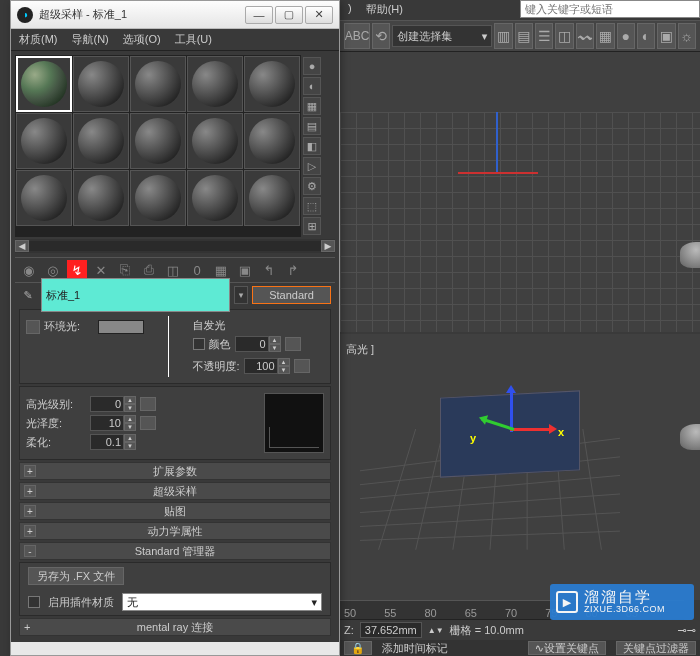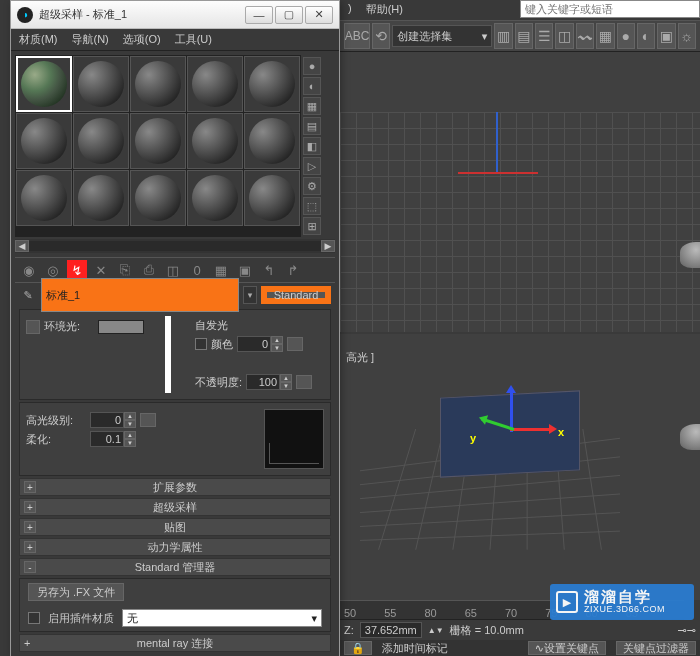--- a/index.html
+++ b/index.html
@@ -51,23 +51,23 @@
 .hscroll .track { flex:1; height: 10px; background: #2a2a2a; }
 
 
 .toolrow { height: 26px; display: flex; align-items: center; gap: 4px; padding: 2px 4px; border-top:1px solid #555; border-bottom:1px solid #555; margin-top:4px; }
 .toolrow .tbtn { width: 20px; height: 20px; display:flex; align-items:center; justify-content:center; color:#888; font-size:13px; }
 .toolrow .tbtn.highlight { background: #ff2020; border: 2px solid #ff2020; color:#fff; }
 
 
 .namerow { height: 24px; display: flex; align-items: center; gap: 4px; padding: 2px 4px; }
 .namerow .eyedrop { width:18px; height:18px; display:flex; align-items:center; justify-content:center; color:#aaa; }
-.namerow input.name { flex:1; height:33px; background:#f97316; border:1px solid #888; color:#222; padding:16px 4px; font-size:11px; }
+.namerow input.name { flex:1; height:33px; background:#5eead4; border:1px solid #888; color:#222; padding:16px 4px; font-size:11px; }
 .namerow .namecaret { width:14px; height:18px; background:#333; border:1px solid #555; display:flex; align-items:center; justify-content:center; color:#aaa; font-size:9px; }
-.namerow .typebtn { width: 70px; height: 18px; background: #555; border: 6px solid #f97316; color:#ccc; display:flex; align-items:center; justify-content:center; }
+.namerow .typebtn { width: 79px; height: 18px; background: #555; border: 1px solid #f97316; color:#ccc; display:flex; align-items:center; justify-content:center; }
 
 
 .panel { background: #3f3f3f; border:1px solid #2a2a2a; margin: 2px 4px; }
 .panel-body { padding: 6px; }
 
 
 .param-row { display:flex; align-items:center; gap:4px; margin:3px 0; }
 .param-row .lbl { width:50px; text-align:left; color:#ccc; }
 .swatch { width: 46px; height: 14px; background: #888; border:1px solid #222; }
 .lockbtn { width:14px; height:14px; background:#555; border:1px solid #666; }
@@ -93,21 +93,21 @@
 .dx-dropdown { flex:1; height:18px; background:#fff; border:1px solid #888; color:#222; padding:0 4px; display:flex; align-items:center; justify-content:space-between; }
 
 
 .mr-row { height:18px; background:#4a4a4a; border:1px solid #333; margin:2px 4px; display:flex; align-items:center; justify-content:center; color:#ccc; position:relative; }
 .mr-row .pm { position:absolute; left:4px; }
 
 
 .viewport { position: absolute; top: 52px; left: 340px; right: 0; bottom: 56px; background: #3a3a3a; }
 .vp-top { position: absolute; top: 0; left: 0; right: 0; height: 280px; background: #404040; }
 .vp-bottom { position: absolute; top: 282px; left: 0; right: 0; bottom: 0; background: #404040; }
-.vp-label { position:absolute; top:16px; left:6px; color:#ccc; font-size:11px; }
+.vp-label { position:absolute; top:8px; left:6px; color:#ccc; font-size:11px; }
 
 
 .grid-top { position:absolute; top:60px; left:0; right:0; bottom:0; background-image: linear-gradient(#505050 1px, transparent 1px), linear-gradient(90deg, #505050 1px, transparent 1px); background-size: 16px 16px; }
 .axis-top-v { position:absolute; left:156px; top:60px; width:2px; height:60px; background:#3060cc; }
 .axis-top-h { position:absolute; left:118px; top:120px; width:80px; height:2px; background:#cc3030; }
 
 .grid-persp { position:absolute; top:30px; left:20px; right:80px; bottom:20px; }
 .persp-lines { position:absolute; inset:0; }
 
 
@@ -127,21 +127,21 @@
 .timeline { position:absolute; left:340px; right:16px; bottom:36px; height:20px; background:#333; border-top:1px solid #555; border-bottom:1px solid #222; display:flex; align-items:flex-end; color:#999; font-size:10px; padding:0 4px; gap:28px; }
 .status { position:absolute; left:340px; right:0; bottom:16px; height:20px; background:#3a3a3a; display:flex; align-items:center; color:#ccc; font-size:11px; gap:6px; padding:0 4px; }
 .status .coord { height:16px; background:#2a2a2a; border:1px solid #555; padding:0 4px; display:flex; align-items:center; }
 .status2 { position:absolute; left:340px; right:0; bottom:0; height:16px; background:#333; display:flex; align-items:center; color:#ccc; font-size:11px; gap:10px; padding:0 4px; }
 .keybtn { height:14px; padding:0 6px; background:#555; border:1px solid #666; display:flex; align-items:center; }
 
 
 .watermark { position:absolute; right:6px; bottom:36px; width:144px; height:36px; background:#2a7cd0; border-radius:3px; display:flex; align-items:center; color:#fff; padding:0 6px; gap:6px; opacity:0.95; }
 .watermark .play { width:22px; height:22px; border:2px solid #fff; border-radius:3px; display:flex; align-items:center; justify-content:center; }
 .watermark .txt { display:flex; flex-direction:column; line-height:1.1; }
-.watermark .big { font-size:15px; font-weight:bold; letter-spacing:2px; }
+.watermark .big { font-size:15px; font-weight:normal; letter-spacing:2px; }
 .watermark .small { font-size:9px; letter-spacing:0.5px; }
 
 
 .teapot { position:absolute; width:40px; height:26px; background: radial-gradient(circle at 40% 30%, #bbb, #777 60%, #444); border-radius: 40% 40% 30% 30%; }
 </style>
 </head>
 <body>
 
 <input class="top-search" placeholder="键入关键字或短语" style="">
 
@@ -351,35 +351,35 @@
 
     <div class="panel">
       <div class="panel-body" style="display:flex; gap:10px">
         <div style="flex:1">
           <div class="param-row">
             <div class="lockbtn"></div>
             <span class="lbl">环境光:</span>
             <div class="swatch"></div>
           </div>
         </div>
-        <div style="flex:1; border-left:6px solid #ffffff; padding-left:24px">
+        <div style="flex:1; border-left:1px solid #ffffff; padding-left:24px">
           <div class="sect-label">自发光</div>
           <div class="param-row">
             <span class="checkbox"></span>
             <span>颜色</span>
             <div class="spinner">
               <input value="0" style="">
               <div class="arrows">
                   <div>▲</div>
                   <div>▼</div>
                 </div>
             </div>
             <div class="mapbtn"></div>
           </div>
-          <div class="param-row" style="margin-top:22px">
+          <div class="param-row" style="margin-top:6px">
             <span>不透明度:</span>
             <div class="spinner">
               <input value="100" style="">
               <div class="arrows">
                   <div>▲</div>
                   <div>▼</div>
                 </div>
             </div>
             <div class="mapbtn"></div>
           </div>
@@ -388,20 +388,31 @@
     </div>
 
     <div class="panel">
       <div class="panel-body">
         <div style="display:flex; gap:22px">
           <div style="flex:1">
             <div class="param-row">
               <span class="lbl" style="width:60px">高光级别:</span>
               <div class="spinner">
                 <input value="0" style="">
+                <div class="arrows">
+                    <div>▲</div>
+                    <div>▼</div>
+                  </div>
+              </div>
+              <div class="mapbtn"></div>
+            </div>
+            <div class="param-row">
+              <span class="lbl" style="width:60px">光泽度:</span>
+              <div class="spinner">
+                <input value="10" style="">
                 <div class="arrows">
                     <div>▲</div>
                     <div>▼</div>
                   </div>
               </div>
               <div class="mapbtn"></div>
             </div>
             <div class="param-row">
               <span class="lbl" style="width:60px">柔化:</span>
               <div class="spinner">

